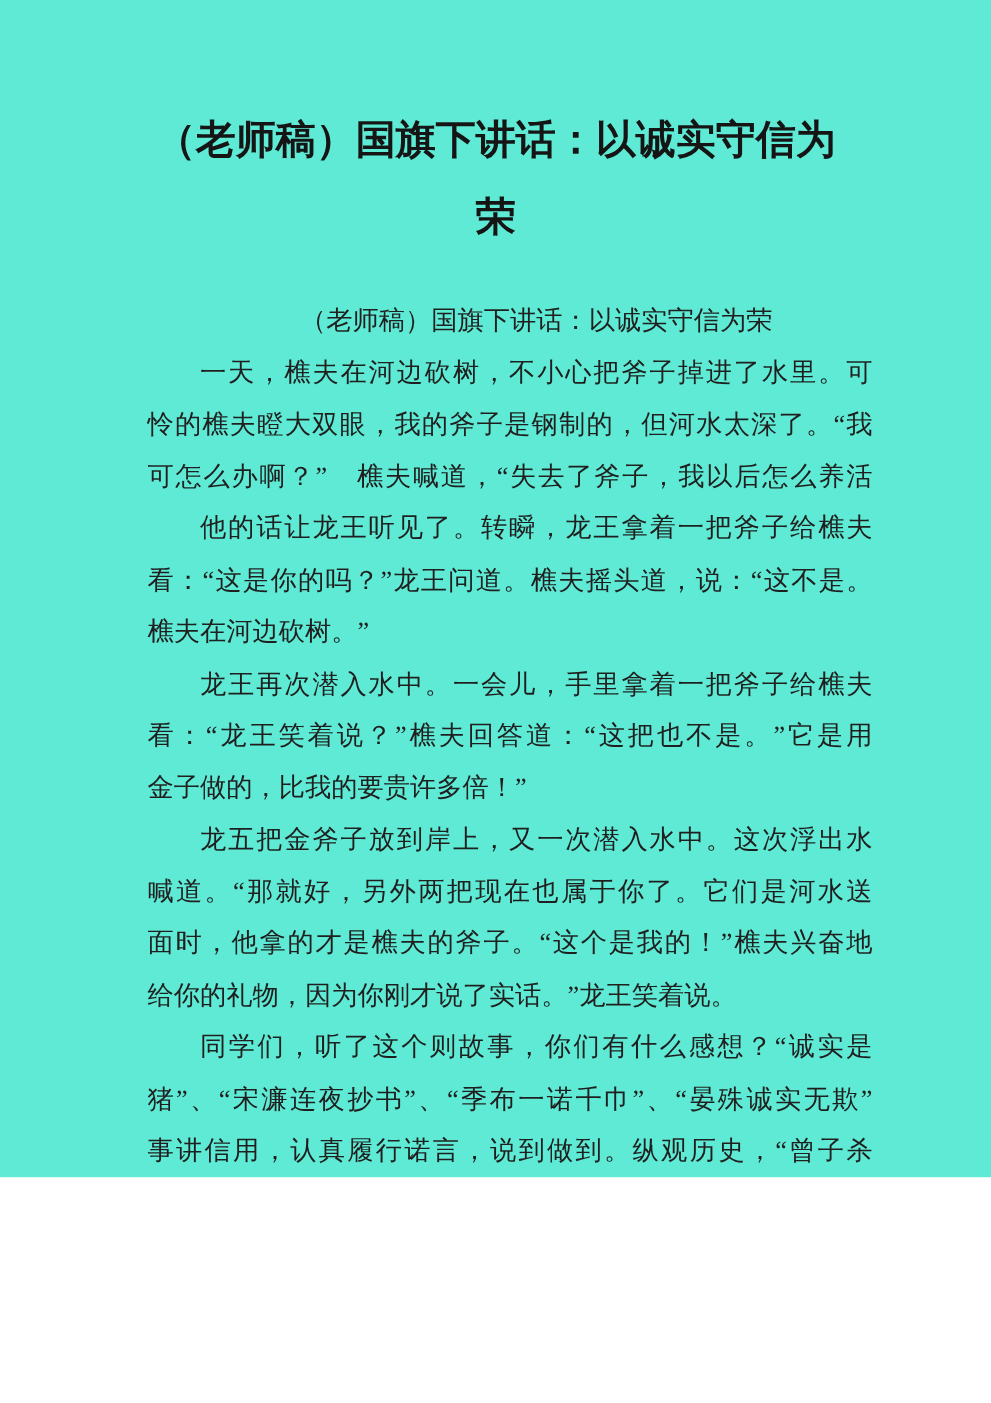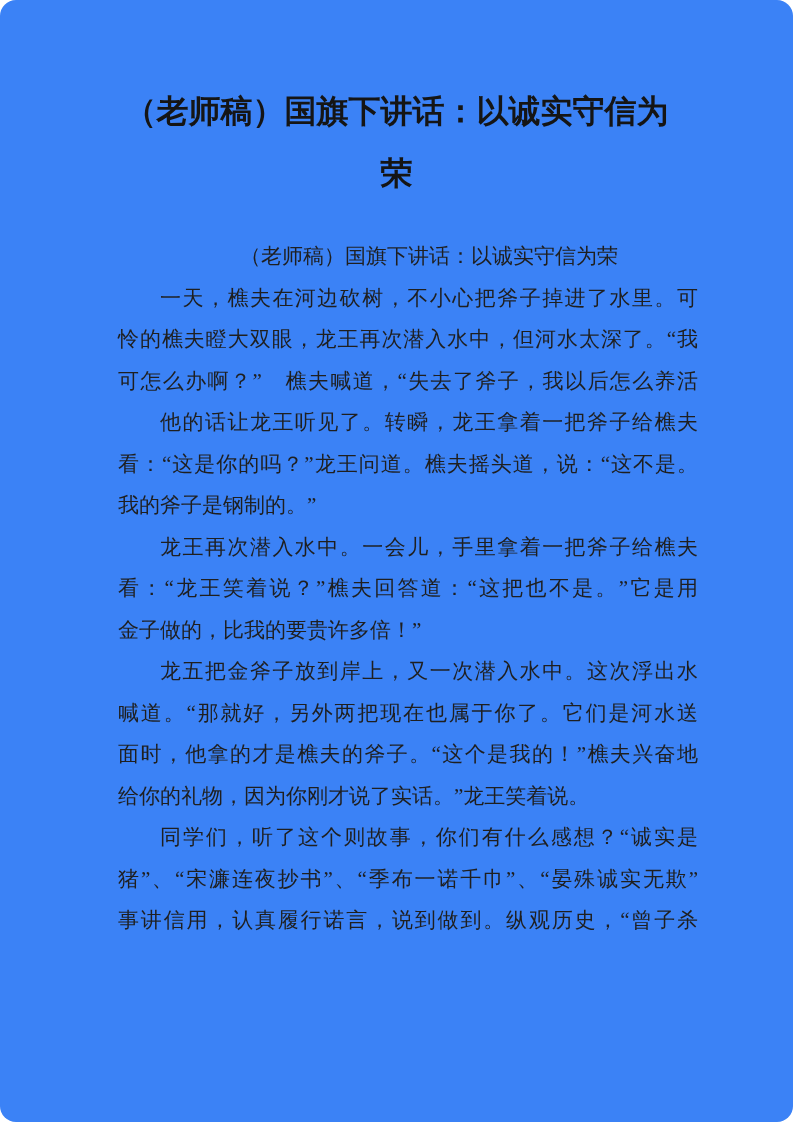--- a/index.html
+++ b/index.html
@@ -3,27 +3,26 @@
 <meta charset="utf-8">
 <style>
   html, body {
     margin: 0;
     padding: 0;
     background: #ffffff;
   }
   .page {
     position: relative;
     width: 793px;
-    height: 1122px;
+    height: 942px;
     margin: 0 auto;
-    background: #3b82f6;
+    background: #5eead4;
     color: #1a1a1a;
     font-family: "Liberation Serif", "DejaVu Serif", serif;
     overflow: hidden;
-    border-radius: 16px;
   }
   .doc-title {
     margin-top: 80px;
     text-align: center;
     font-weight: 700;
     font-size: 32px;
     line-height: 62px;
     color: #151515;
   }
   .doc-title .tline {
@@ -63,28 +62,28 @@
   </h1>
 
   <div class="doc-body">
 
     <div class="paragraph">
       <div class="ln first">（老师稿）国旗下讲话：以诚实守信为荣</div>
     </div>
 
     <div class="paragraph">
       <div class="ln first full">一天，樵夫在河边砍树，不小心把斧子掉进了水里。可</div>
-      <div class="ln full">怜的樵夫瞪大双眼，龙王再次潜入水中，但河水太深了。“我</div>
+      <div class="ln full">怜的樵夫瞪大双眼，我的斧子是钢制的，但河水太深了。“我</div>
       <div class="ln full">可怎么办啊？”　樵夫喊道，“失去了斧子，我以后怎么养活</div>
     </div>
 
     <div class="paragraph">
       <div class="ln first full">他的话让龙王听见了。转瞬，龙王拿着一把斧子给樵夫</div>
       <div class="ln full">看：“这是你的吗？”龙王问道。樵夫摇头道，说：“这不是。</div>
-      <div class="ln">我的斧子是钢制的。”</div>
+      <div class="ln">樵夫在河边砍树。”</div>
     </div>
 
     <div class="paragraph">
       <div class="ln first full">龙王再次潜入水中。一会儿，手里拿着一把斧子给樵夫</div>
       <div class="ln full">看：“龙王笑着说？”樵夫回答道：“这把也不是。”它是用</div>
       <div class="ln">金子做的，比我的要贵许多倍！”</div>
     </div>
 
     <div class="paragraph">
       <div class="ln first full">龙五把金斧子放到岸上，又一次潜入水中。这次浮出水</div>

